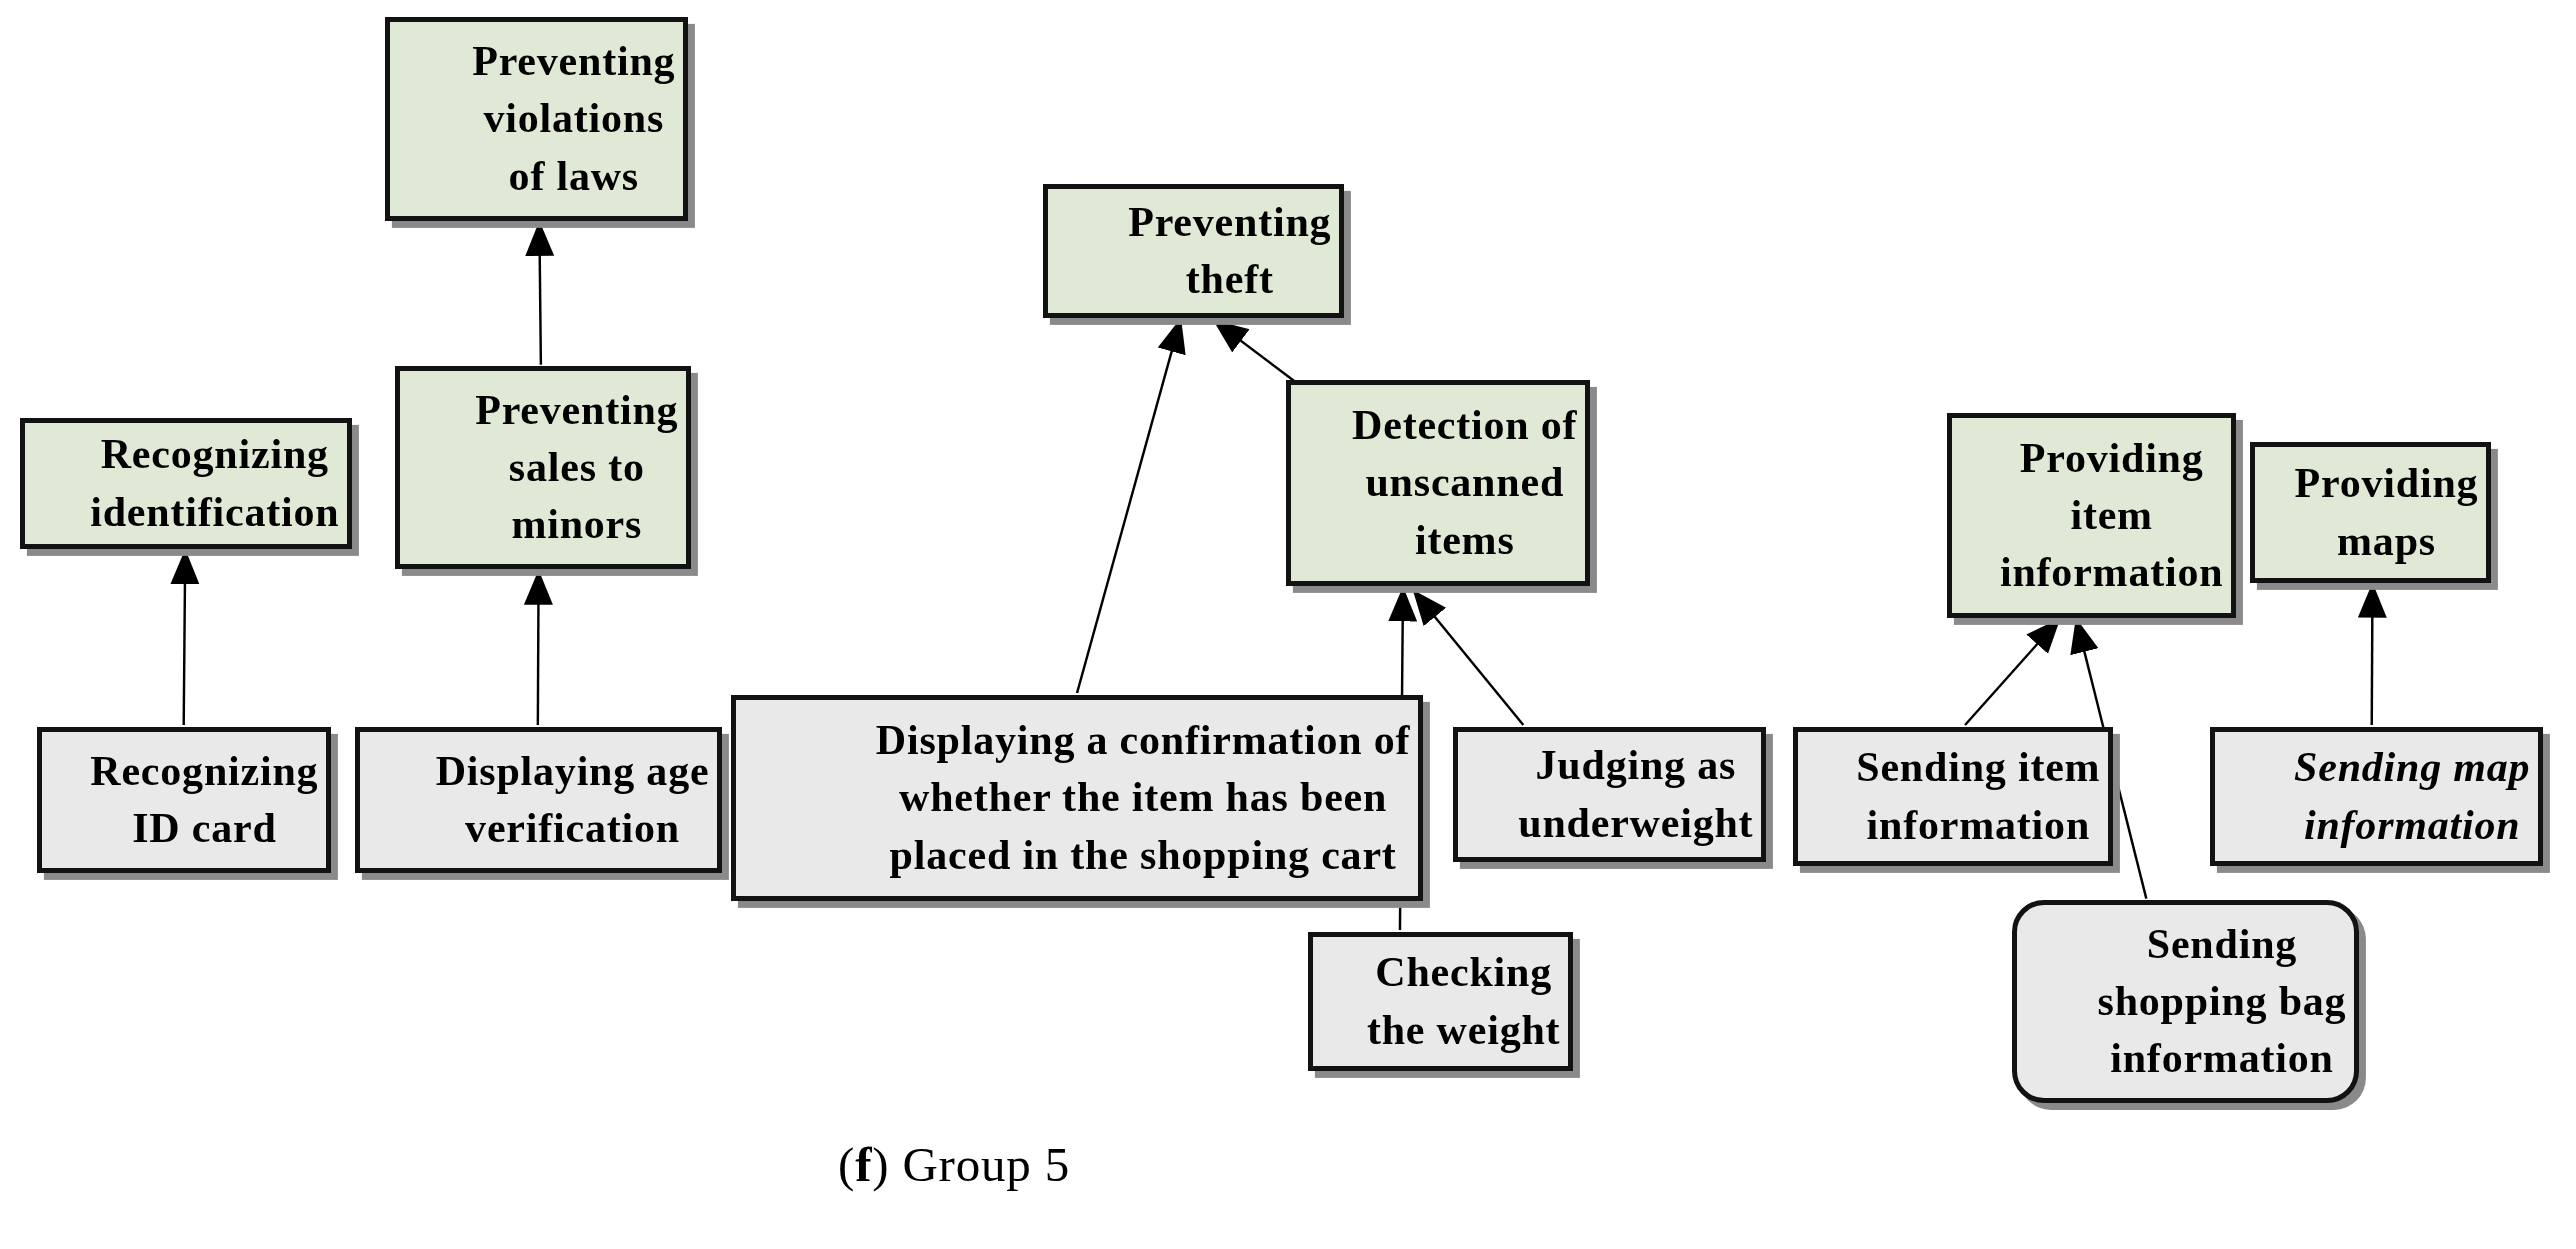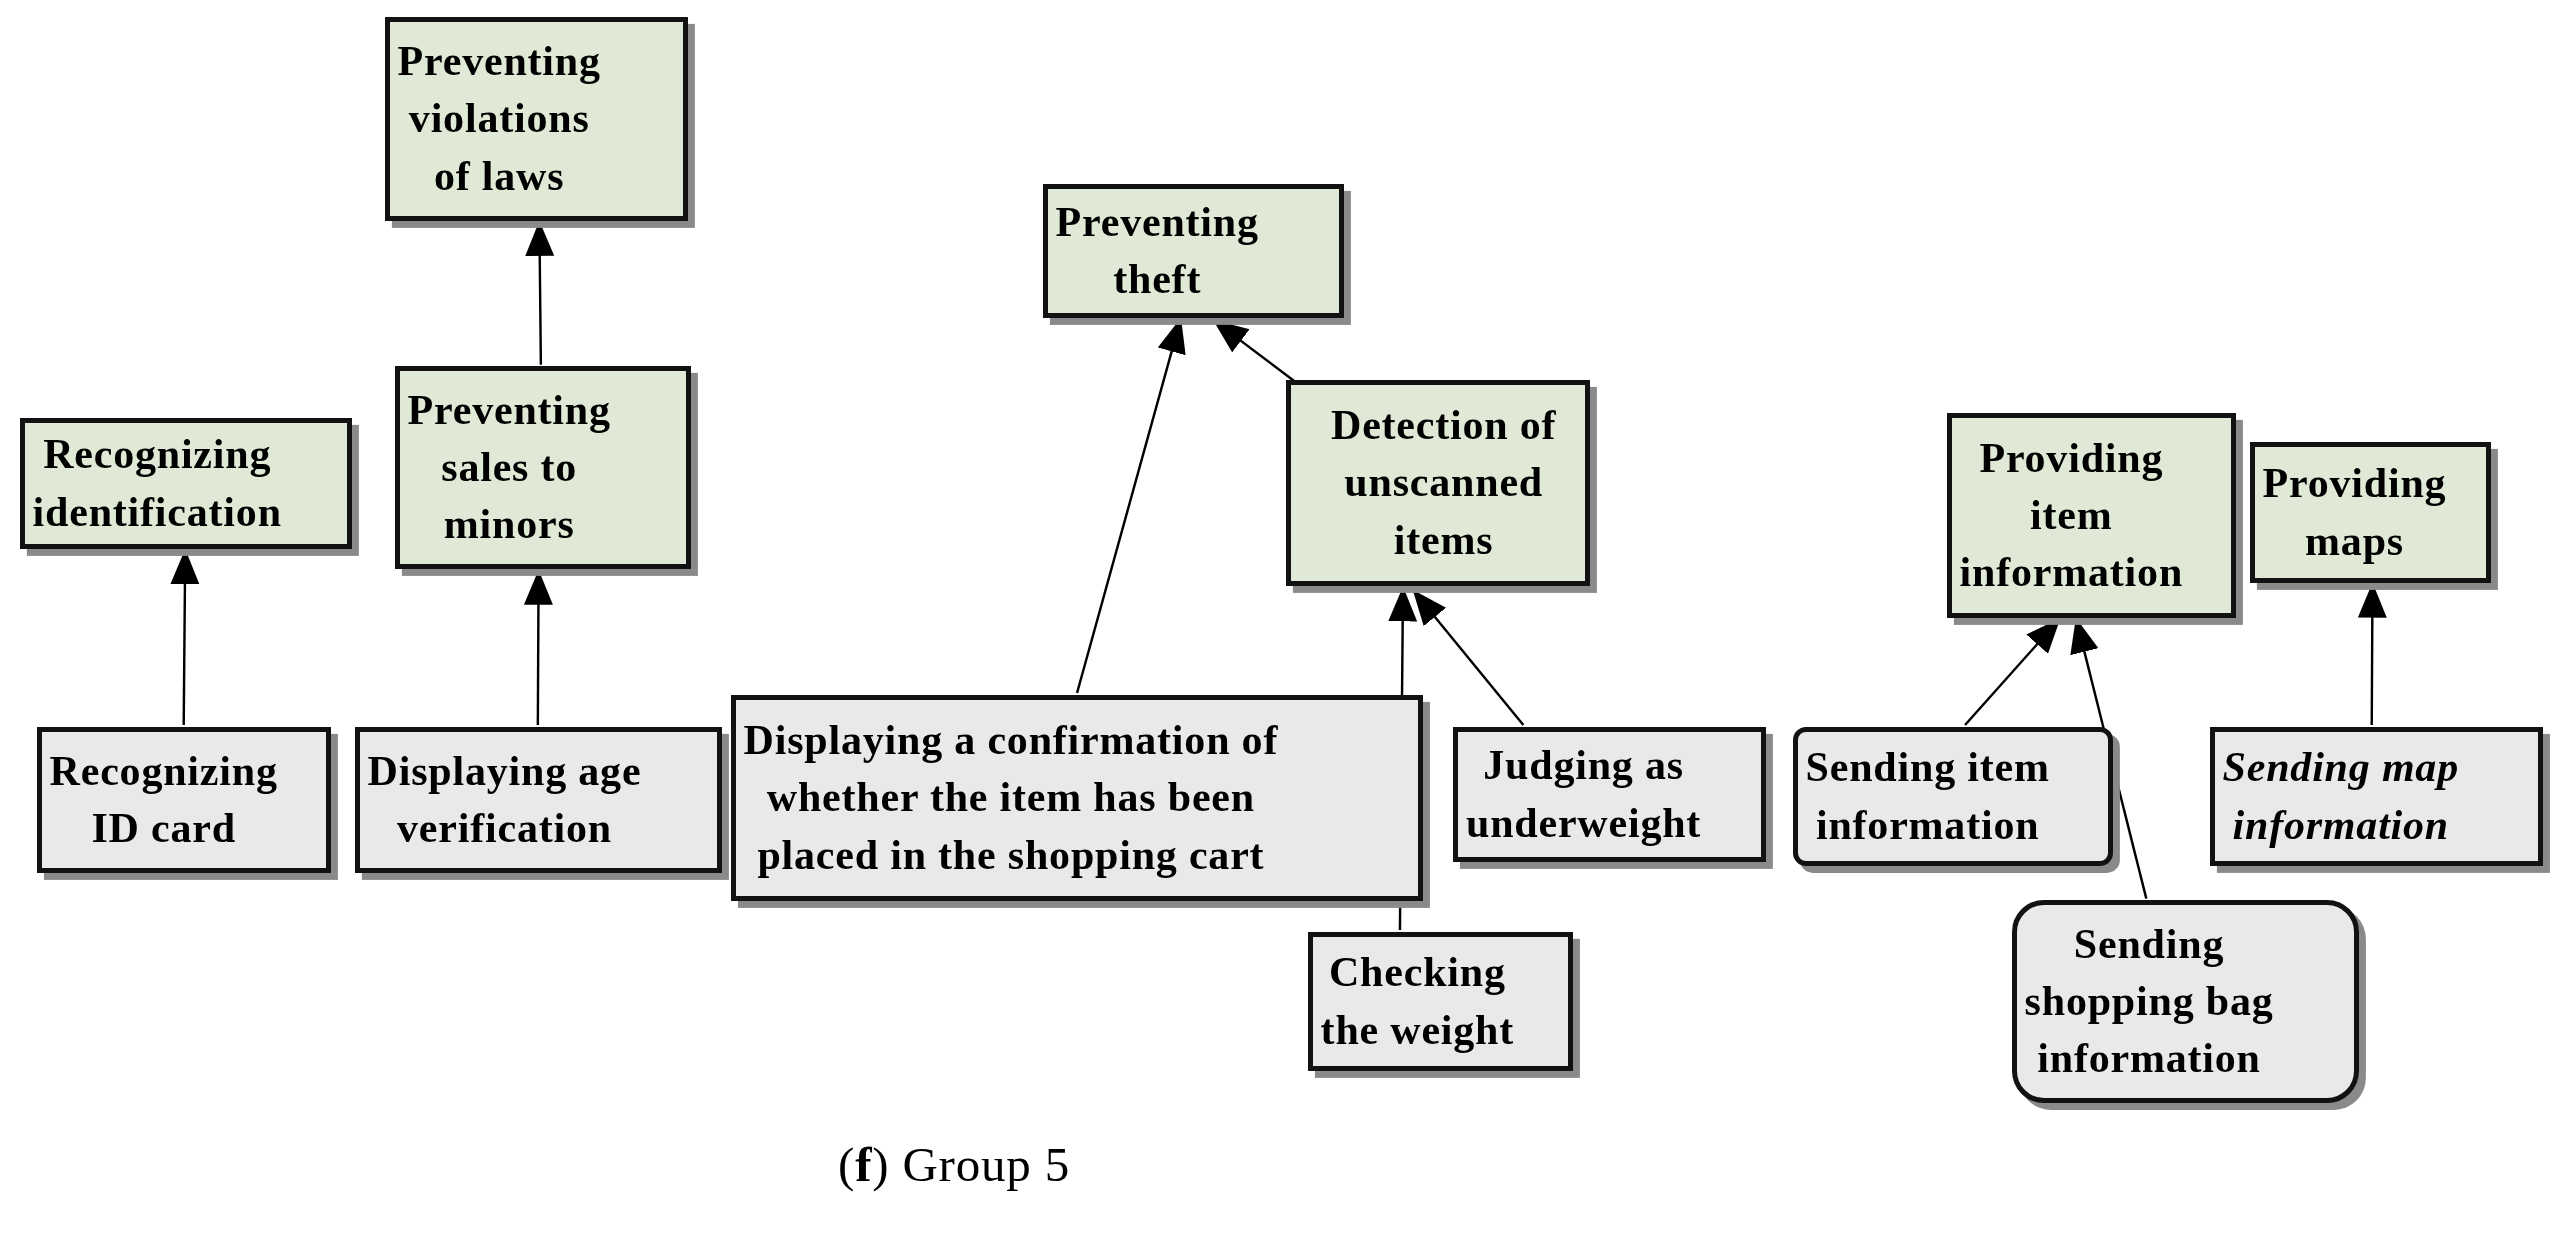--- a/index.html
+++ b/index.html
@@ -28,21 +28,21 @@
     stroke-width: 3.2;
   }
   .arrowhead-shape {
     fill: var(--arrow, #000000);
   }
   .node {
     position: absolute;
     box-sizing: border-box;
     display: flex;
     align-items: center;
-    justify-content: flex-start;
+    justify-content: flex-end;
     text-align: center;
     border: 5.3px solid var(--node-border, #121212);
     box-shadow: 6.9px 6.9px 0 0 var(--node-shadow, #8a8a8a);
     font-size: 42px;
     line-height: 1.36;
     font-weight: bold;
     letter-spacing: 0.8px;
     color: var(--text, #000000);
     z-index: 2;
     padding: 3px 7.6px;
@@ -144,21 +144,21 @@
 placed in the shopping cart</span>
     </div>
     <div class="node means" style="left: 1453px; top: 727px; width: 313px; height: 135px; padding-left: 8px;">
       <span class="node-label">Judging as
 underweight</span>
     </div>
     <div class="node means" style="left: 1308px; top: 932px; width: 265px; height: 139px;">
       <span class="node-label">Checking
 the weight</span>
     </div>
-    <div class="node means" style="left: 1793px; top: 727px; width: 320px; height: 139px; border-radius: 13px;">
+    <div class="node means" style="left: 1793px; top: 727px; width: 320px; height: 139px;">
       <span class="node-label">Sending item
 information</span>
     </div>
     <div class="node means" style="left: 2012px; top: 900px; width: 347px; height: 203px; border-radius: 32px;">
       <span class="node-label">Sending
 shopping bag
 information</span>
     </div>
     <div class="node means" style="left: 2210px; top: 727px; width: 333px; height: 139px; font-style: italic;">
       <span class="node-label">Sending map

